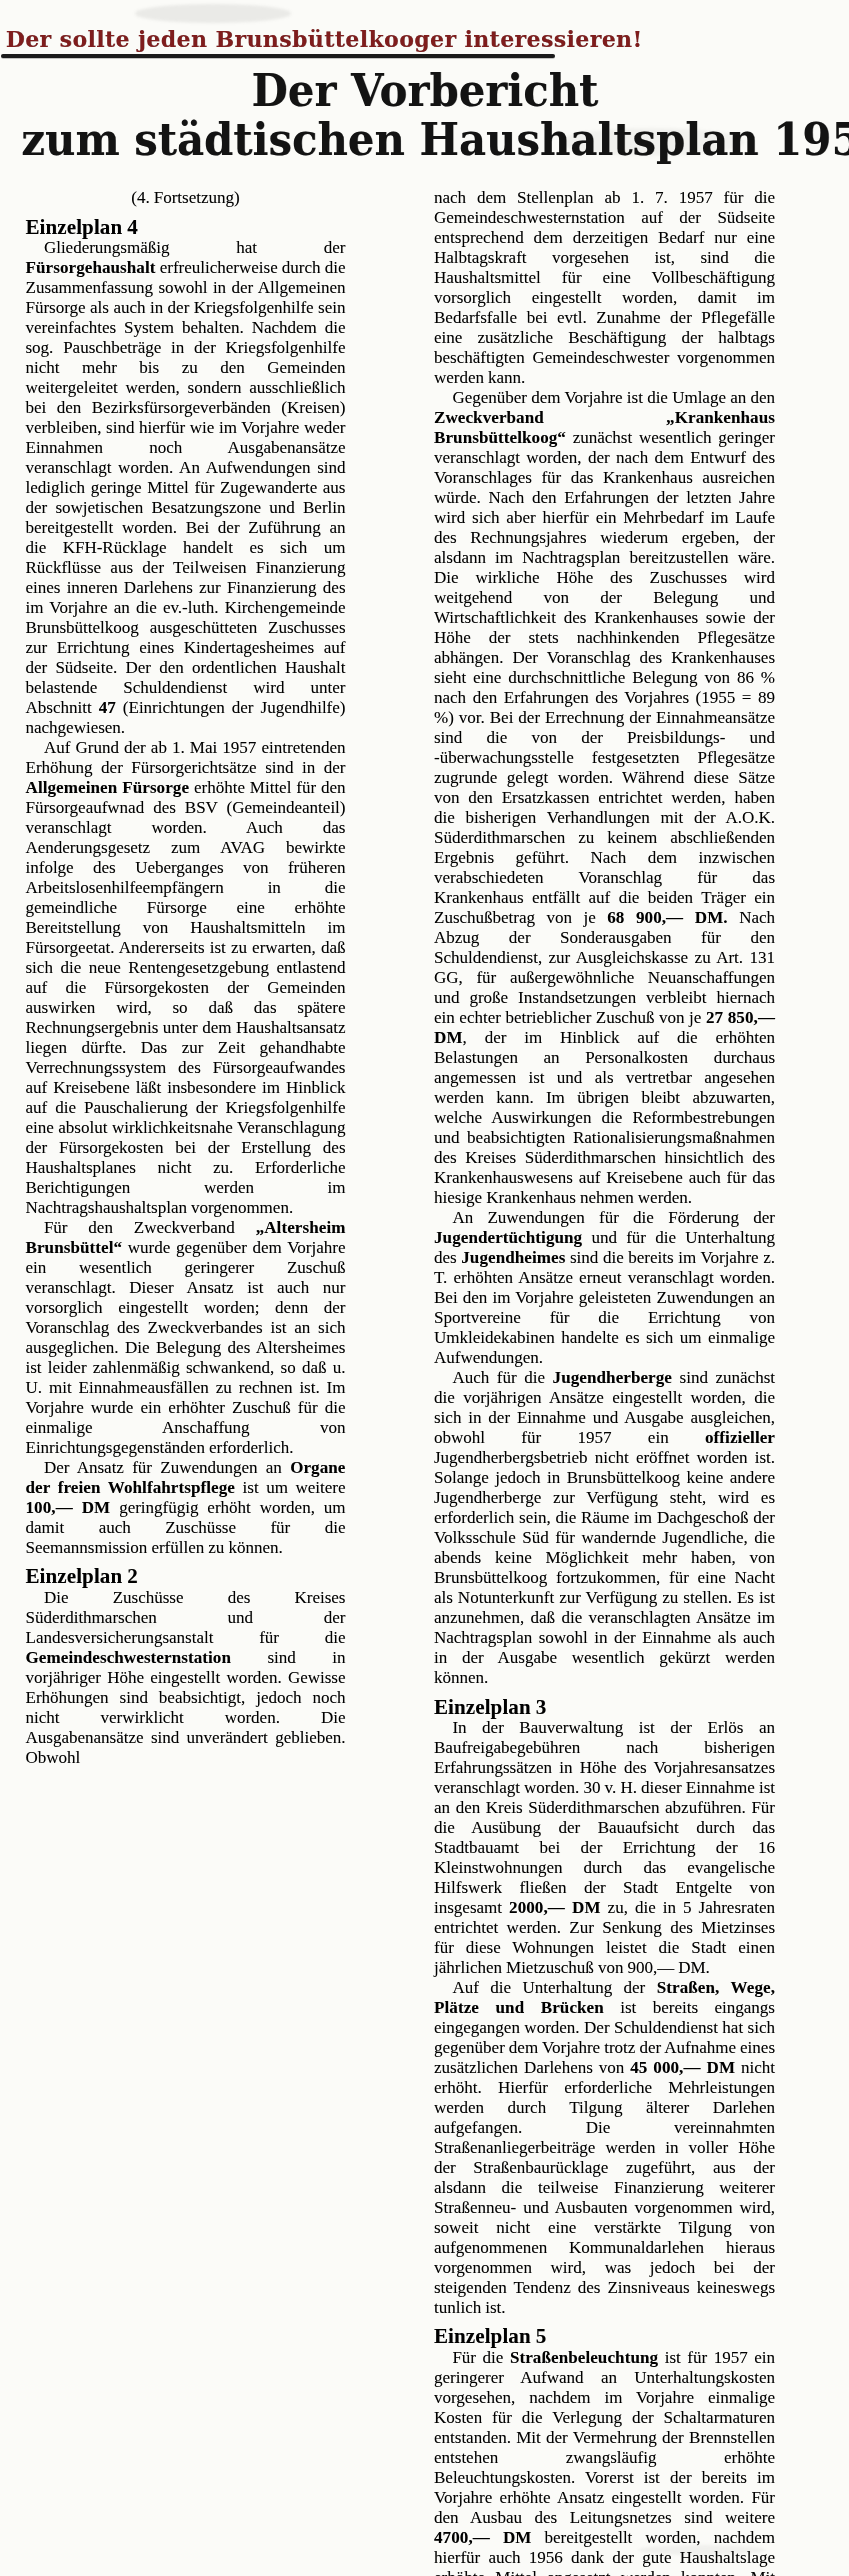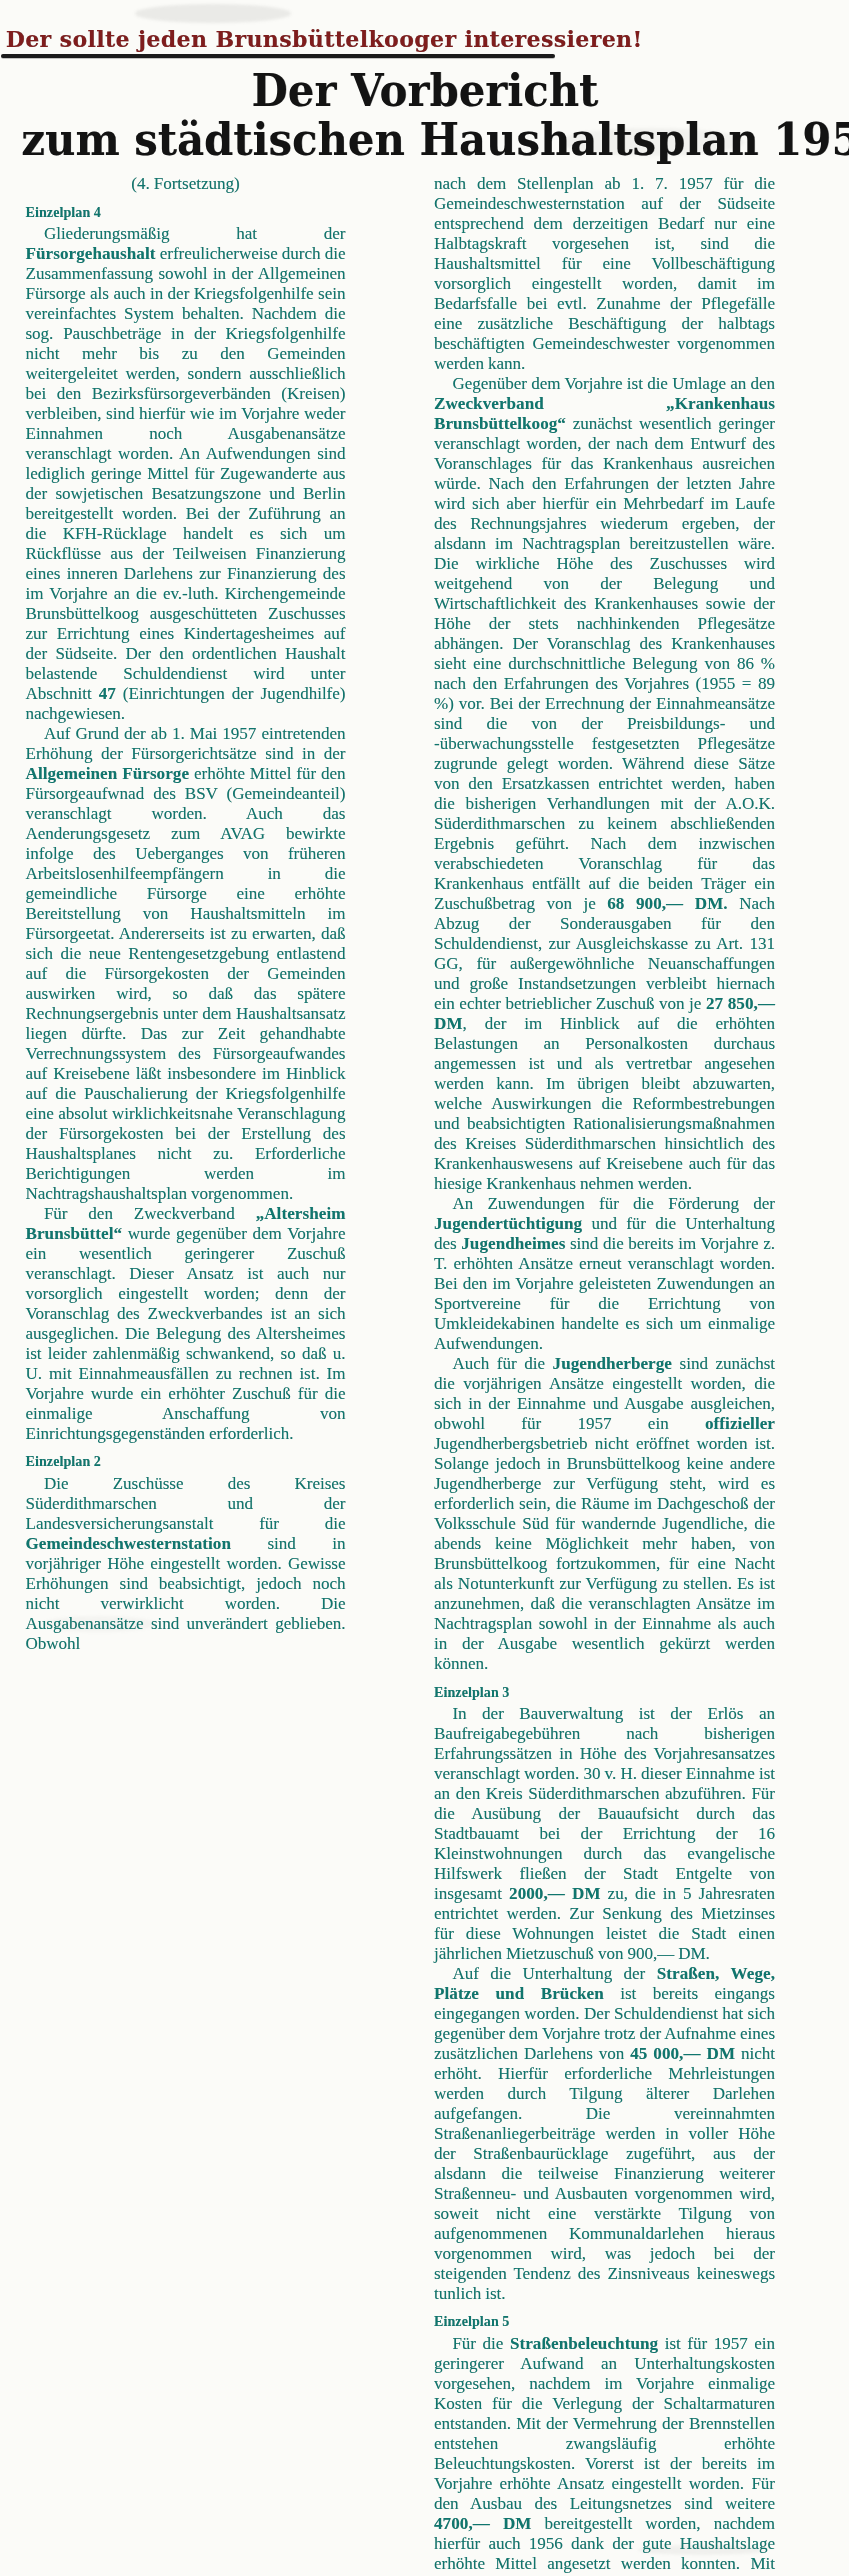--- a/index.html
+++ b/index.html
@@ -62,39 +62,39 @@
     color: #131313;
     transform: scaleX(0.95);
     white-space: nowrap;
     text-shadow: 0.4px 0.4px 0 rgba(25,25,25,.4);
   }
   .headline.line1 { top: 67px; }
   .headline.line2 { top: 116px; }
 
   .column {
     position: absolute;
-    top: 174px;
+    top: 188px;
     font-size: 17px;
     line-height: 20px;
     text-align: justify;
     hyphens: auto;
     -webkit-hyphens: auto;
     word-spacing: -0.2px;
-    color: #0f766e;
+    color: #000000;
     text-shadow: 0.2px 0.2px 0 rgba(30,30,30,.30);
   }
   #col-left  { left: 25.5px;  width: 320px; }
   #col-right { left: 434px; width: 341px; }
 
   .block { margin: 0; }
   .block.paragraph.indent { text-indent: 18.4px; }
   .block.heading {
     font-weight: 700;
     text-align: left;
-    font-size: 14px;
+    font-size: 21px;
     margin-top: 8.5px;
     margin-bottom: 1.4px;
     letter-spacing: 0.3px;
   }
   .block.note {
     text-align: center;
     text-indent: 0;
     margin-bottom: 1.4px;
   }
   .block b {
@@ -115,20 +115,21 @@
 
 <div class="headline line1">Der Vorbericht</div>
 <div class="headline line2">zum städtischen Haushaltsplan 1957</div>
 
 <div class="column" id="col-left">
     <div class="block note"><span>(4. Fortsetzung)</span></div>
     <div class="block heading"><b>Einzelplan 4</b></div>
     <div class="block paragraph indent"><span>Gliederungsmäßig hat der </span><b>Fürsorgehaushalt</b><span> erfreulicherweise durch die Zusammenfassung sowohl in der Allgemeinen Fürsorge als auch in der Kriegsfolgenhilfe sein vereinfachtes System behalten. Nachdem die sog. Pauschbeträge in der Kriegsfolgenhilfe nicht mehr bis zu den Gemeinden weitergeleitet werden, sondern ausschließlich bei den Bezirksfürsorgeverbänden (Kreisen) verbleiben, sind hierfür wie im Vorjahre weder Einnahmen noch Ausgabenansätze veranschlagt worden. An Aufwendungen sind lediglich geringe Mittel für Zugewanderte aus der sowjetischen Besatzungszone und Berlin bereitgestellt worden. Bei der Zuführung an die KFH-Rücklage handelt es sich um Rückflüsse aus der Teilweisen Finanzierung eines inneren Darlehens zur Finanzierung des im Vorjahre an die ev.-luth. Kirchengemeinde Brunsbüttelkoog ausgeschütteten Zuschusses zur Errichtung eines Kindertagesheimes auf der Südseite. Der den ordentlichen Haushalt belastende Schuldendienst wird unter Abschnitt </span><b>47</b><span> (Einrichtungen der Jugendhilfe) nachgewiesen.</span></div>
     <div class="block paragraph indent"><span>Auf Grund der ab 1. Mai 1957 eintretenden Erhöhung der Fürsorgerichtsätze sind in der </span><b>Allgemeinen Fürsorge</b><span> erhöhte Mittel für den Fürsorgeaufwnad des BSV (Gemeindeanteil) veranschlagt worden. Auch das Aenderungsgesetz zum AVAG bewirkte infolge des Ueberganges von früheren Arbeitslosenhilfeempfängern in die gemeindliche Fürsorge eine erhöhte Bereitstellung von Haushaltsmitteln im Fürsorgeetat. Andererseits ist zu erwarten, daß sich die neue Rentengesetzgebung entlastend auf die Fürsorgekosten der Gemeinden auswirken wird, so daß das spätere Rechnungsergebnis unter dem Haushaltsansatz liegen dürfte. Das zur Zeit gehandhabte Verrechnungssystem des Fürsorgeaufwandes auf Kreisebene läßt insbesondere im Hinblick auf die Pauschalierung der Kriegsfolgenhilfe eine absolut wirklichkeitsnahe Veranschlagung der Fürsorgekosten bei der Erstellung des Haushaltsplanes nicht zu. Erforderliche Berichtigungen werden im Nachtragshaushaltsplan vorgenommen.</span></div>
     <div class="block paragraph indent"><span>Für den Zweckverband </span><b>„Altersheim Brunsbüttel“</b><span> wurde gegenüber dem Vorjahre ein wesentlich geringerer Zuschuß veranschlagt. Dieser Ansatz ist auch nur vorsorglich eingestellt worden; denn der Voranschlag des Zweckverbandes ist an sich ausgeglichen. Die Belegung des Altersheimes ist leider zahlenmäßig schwankend, so daß u. U. mit Einnahmeausfällen zu rechnen ist. Im Vorjahre wurde ein erhöhter Zuschuß für die einmalige Anschaffung von Einrichtungsgegenständen erforderlich.</span></div>
+    <div class="block paragraph indent"><span>Der Ansatz für Zuwendungen an </span><b>Organe der freien Wohlfahrtspflege</b><span> ist um weitere </span><b>100,— DM</b><span> geringfügig erhöht worden, um damit auch Zuschüsse für die Seemannsmission erfüllen zu können.</span></div>
     <div class="block heading"><b>Einzelplan 2</b></div>
     <div class="block paragraph indent"><span>Die Zuschüsse des Kreises Süderdithmarschen und der Landesversicherungsanstalt für die </span><b>Gemeindeschwesternstation</b><span> sind in vorjähriger Höhe eingestellt worden. Gewisse Erhöhungen sind beabsichtigt, jedoch noch nicht verwirklicht worden. Die Ausgabenansätze sind unverändert geblieben. Obwohl</span></div>
   </div>
 <div class="column" id="col-right">
     <div class="block paragraph"><span>nach dem Stellenplan ab 1. 7. 1957 für die Gemeindeschwesternstation auf der Südseite entsprechend dem derzeitigen Bedarf nur eine Halbtagskraft vorgesehen ist, sind die Haushaltsmittel für eine Vollbeschäftigung vorsorglich eingestellt worden, damit im Bedarfsfalle bei evtl. Zunahme der Pflegefälle eine zusätzliche Beschäftigung der halbtags beschäftigten Gemeindeschwester vorgenommen werden kann.</span></div>
     <div class="block paragraph indent"><span>Gegenüber dem Vorjahre ist die Umlage an den </span><b>Zweckverband „Krankenhaus Brunsbüttelkoog“</b><span> zunächst wesentlich geringer veranschlagt worden, der nach dem Entwurf des Voranschlages für das Krankenhaus ausreichen würde. Nach den Erfahrungen der letzten Jahre wird sich aber hierfür ein Mehrbedarf im Laufe des Rechnungsjahres wiederum ergeben, der alsdann im Nachtragsplan bereitzustellen wäre. Die wirkliche Höhe des Zuschusses wird weitgehend von der Belegung und Wirtschaftlichkeit des Krankenhauses sowie der Höhe der stets nachhinkenden Pflegesätze abhängen. Der Voranschlag des Krankenhauses sieht eine durchschnittliche Belegung von 86 % nach den Erfahrungen des Vorjahres (1955 = 89 %) vor. Bei der Errechnung der Einnahmeansätze sind die von der Preisbildungs- und -überwachungsstelle festgesetzten Pflegesätze zugrunde gelegt worden. Während diese Sätze von den Ersatzkassen entrichtet werden, haben die bisherigen Verhandlungen mit der A.O.K. Süderdithmarschen zu keinem abschließenden Ergebnis geführt. Nach dem inzwischen verabschiedeten Voranschlag für das Krankenhaus entfällt auf die beiden Träger ein Zuschußbetrag von je </span><b>68 900,— DM.</b><span> Nach Abzug der Sonderausgaben für den Schuldendienst, zur Ausgleichskasse zu Art. 131 GG, für außergewöhnliche Neuanschaffungen und große Instandsetzungen verbleibt hiernach ein echter betrieblicher Zuschuß von je </span><b>27 850,— DM</b><span>, der im Hinblick auf die erhöhten Belastungen an Personalkosten durchaus angemessen ist und als vertretbar angesehen werden kann. Im übrigen bleibt abzuwarten, welche Auswirkungen die Reformbestrebungen und beabsichtigten Rationalisierungsmaßnahmen des Kreises Süderdithmarschen hinsichtlich des Krankenhauswesens auf Kreisebene auch für das hiesige Krankenhaus nehmen werden.</span></div>
     <div class="block paragraph indent"><span>An Zuwendungen für die Förderung der </span><b>Jugendertüchtigung</b><span> und für die Unterhaltung des </span><b>Jugendheimes</b><span> sind die bereits im Vorjahre z. T. erhöhten Ansätze erneut veranschlagt worden. Bei den im Vorjahre geleisteten Zuwendungen an Sportvereine für die Errichtung von Umkleidekabinen handelte es sich um einmalige Aufwendungen.</span></div>
     <div class="block paragraph indent"><span>Auch für die </span><b>Jugendherberge</b><span> sind zunächst die vorjährigen Ansätze eingestellt worden, die sich in der Einnahme und Ausgabe ausgleichen, obwohl für 1957 ein </span><b>offizieller</b><span> Jugendherbergsbetrieb nicht eröffnet worden ist. Solange jedoch in Brunsbüttelkoog keine andere Jugendherberge zur Verfügung steht, wird es erforderlich sein, die Räume im Dachgeschoß der Volksschule Süd für wandernde Jugendliche, die abends keine Möglichkeit mehr haben, von Brunsbüttelkoog fortzukommen, für eine Nacht als Notunterkunft zur Verfügung zu stellen. Es ist anzunehmen, daß die veranschlagten Ansätze im Nachtragsplan sowohl in der Einnahme als auch in der Ausgabe wesentlich gekürzt werden können.</span></div>
     <div class="block heading"><b>Einzelplan 3</b></div>
     <div class="block paragraph indent"><span>In der Bauverwaltung ist der Erlös an Baufreigabegebühren nach bisherigen Erfahrungssätzen in Höhe des Vorjahresansatzes veranschlagt worden. 30 v. H. dieser Einnahme ist an den Kreis Süderdithmarschen abzuführen. Für die Ausübung der Bauaufsicht durch das Stadtbauamt bei der Errichtung der 16 Kleinstwohnungen durch das evangelische Hilfswerk fließen der Stadt Entgelte von insgesamt </span><b>2000,— DM</b><span> zu, die in 5 Jahresraten entrichtet werden. Zur Senkung des Mietzinses für diese Wohnungen leistet die Stadt einen jährlichen Mietzuschuß von 900,— DM.</span></div>

